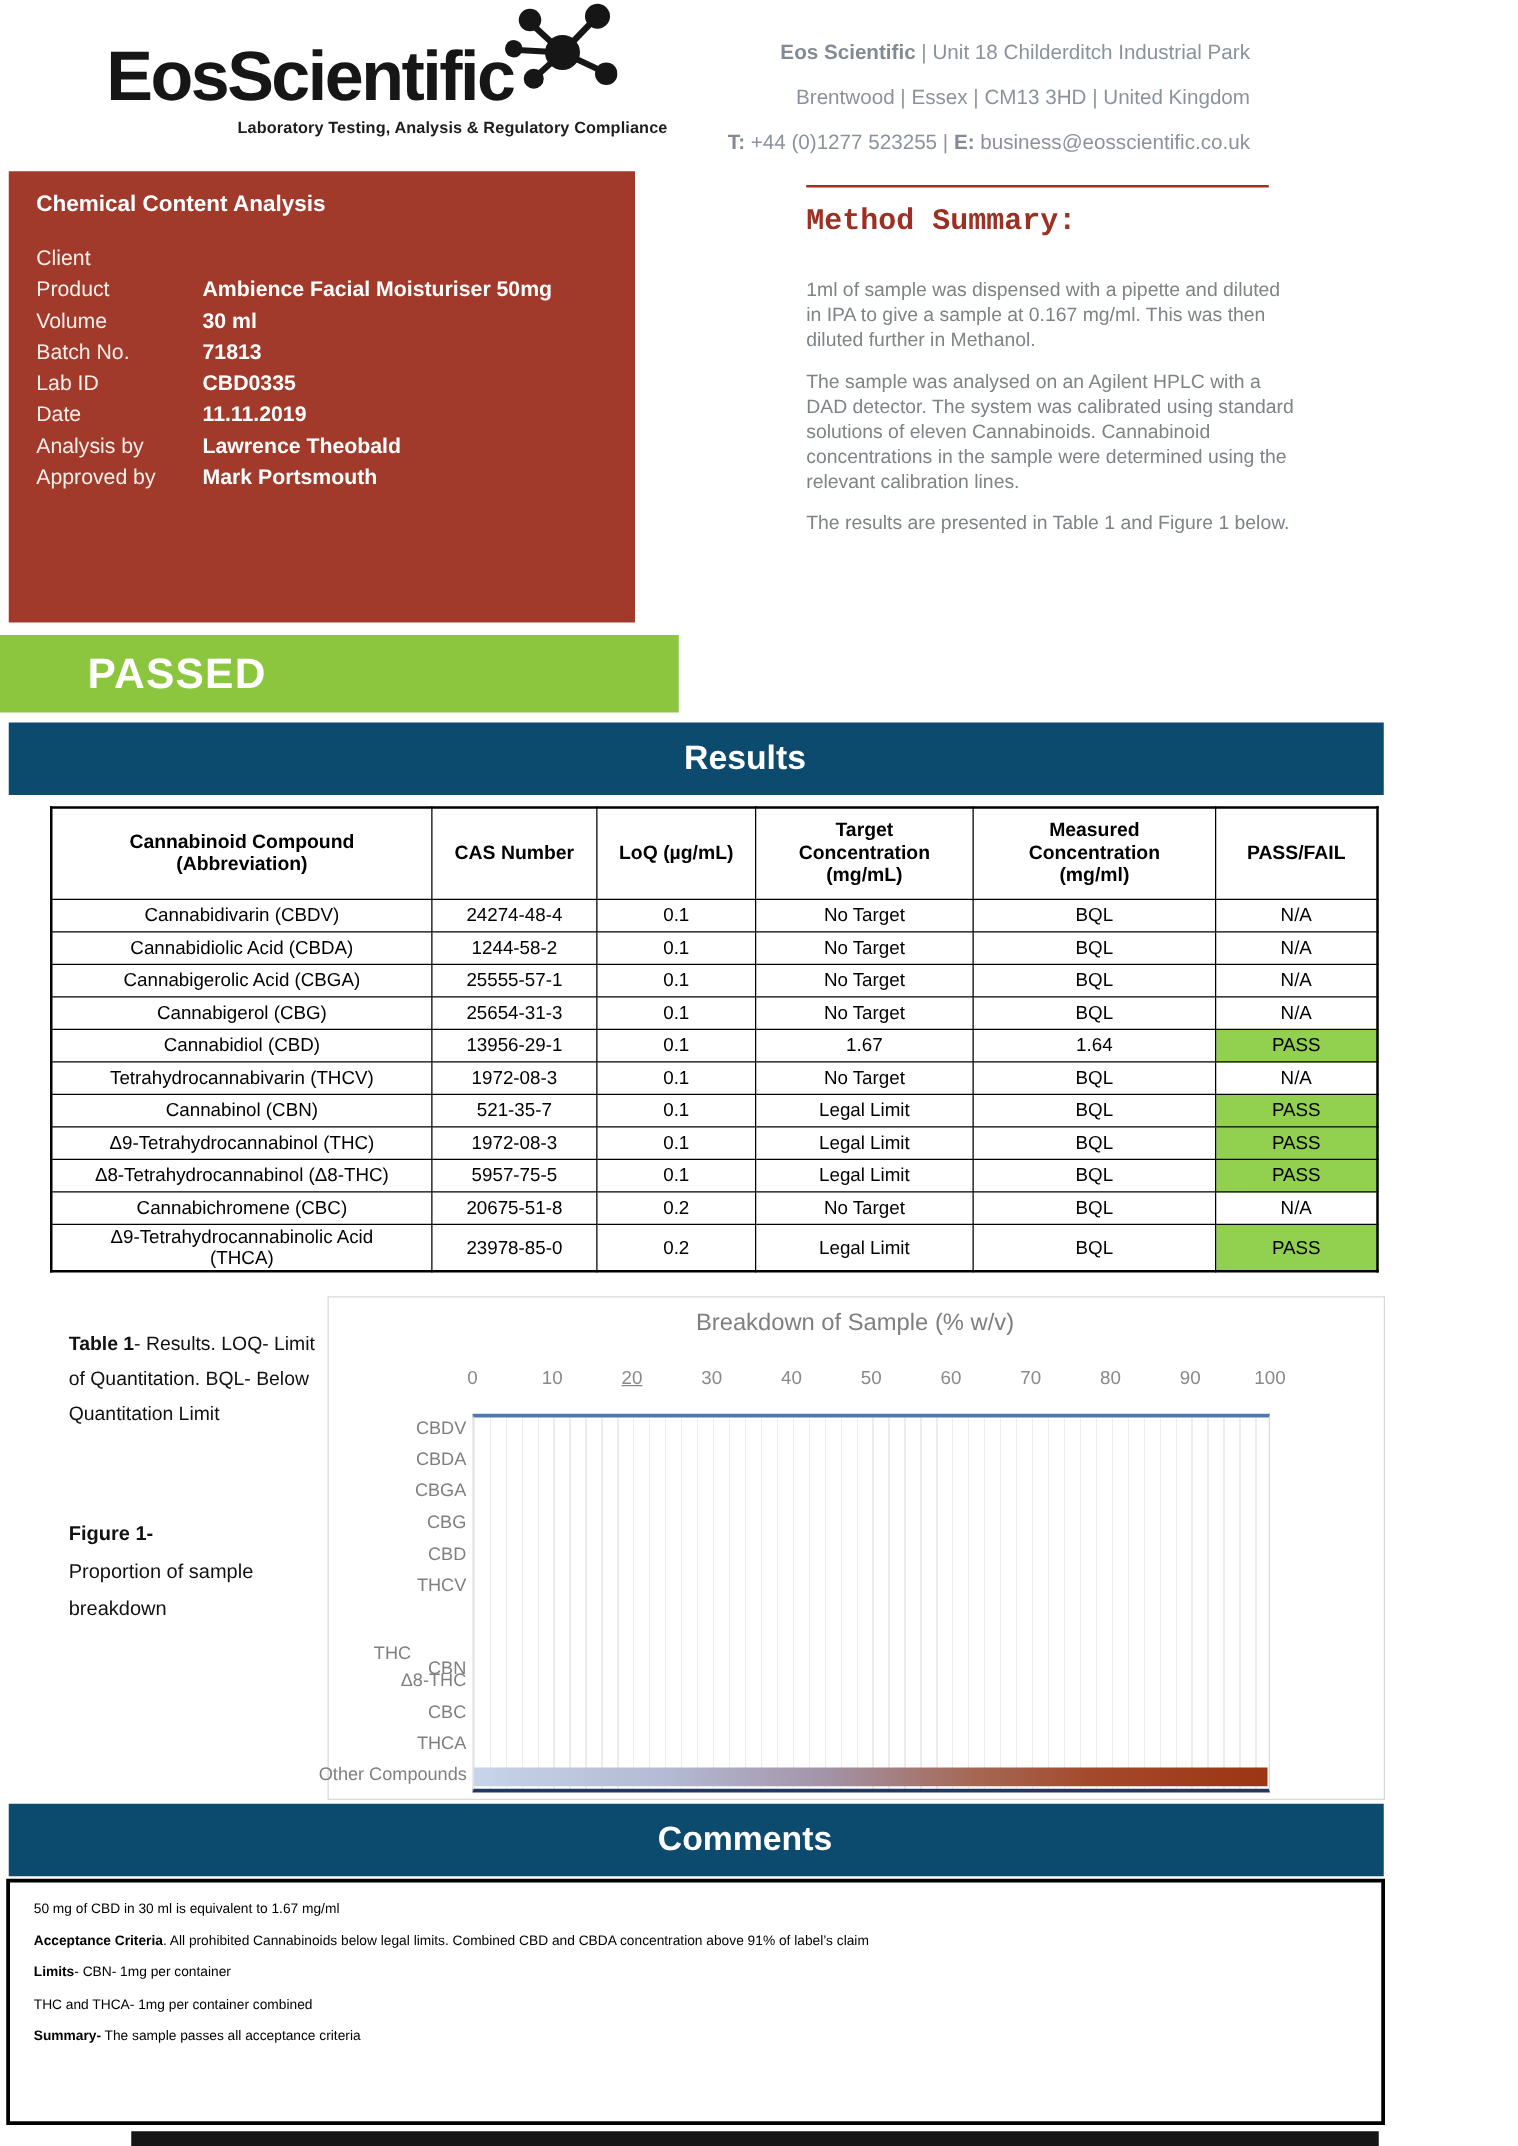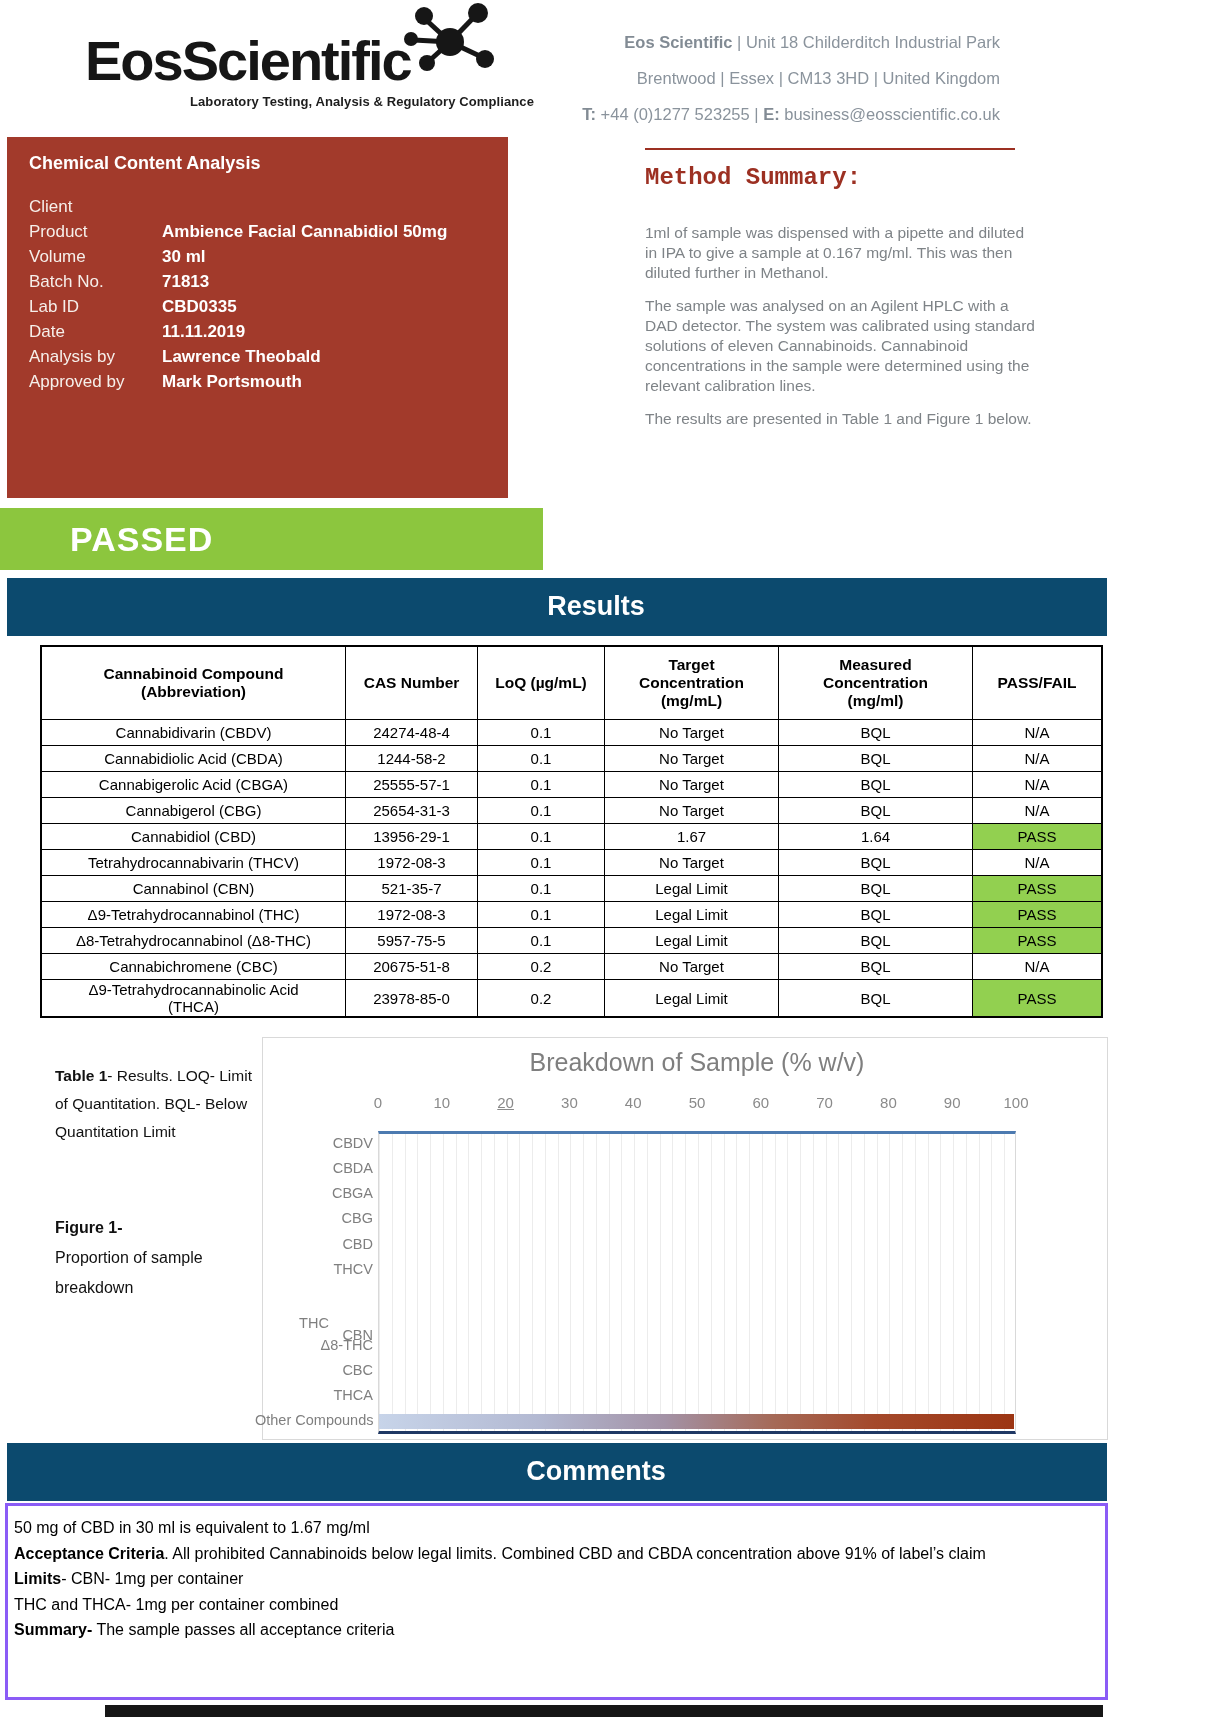--- a/index.html
+++ b/index.html
@@ -70,39 +70,39 @@
   .table-caption { position:absolute; left:55px; top:1062px; width:205px;
     font-size:15.5px; line-height:28px; color:#111; }
   .figure-caption { position:absolute; left:55px; top:1213px; width:205px;
     font-size:16px; line-height:30px; color:#111; }
   .figure-caption b { display:block; }
   
   .chart-box {
     position:absolute; left:262px; top:1037px; width:846px; height:403px;
     border:1px solid #D9D9D9; background:#fff; box-sizing:border-box;
   }
-  .chart-title { position:absolute; left:115px; top:10px; width:638px; text-align:center;
-    font-size:25px; color:#7F7F7F; }
+  .chart-title { position:absolute; left:102px; top:10px; width:638px; text-align:center;
+    font-size:19px; color:#7F7F7F; }
   .tick { position:absolute; top:56px; transform:translateX(-50%); font-size:15px; color:#8A8A8A; }
   .plot {
     position:absolute; left:115px; top:93px; width:638px; height:303px; box-sizing:border-box;
     border-top:3px solid #4C7AB0; border-bottom:3px solid #1F3864;
     border-left:1px solid #D9D9D9; border-right:1px solid #D9D9D9;
     background:repeating-linear-gradient(to right, #ECECEC 0 1px, transparent 1px 12.76px);
   }
   .cat-label { position:absolute; left:-8px; width:118px; text-align:right;
     font-size:14.5px; color:#7F7F7F; white-space:nowrap; }
   .hbar { position:absolute; height:15px;
     background:linear-gradient(90deg,#C7D4E9 0%,#B3B9D2 25%,#A392A6 45%,#A56A58 62%,#A4492B 78%,#9C3513 100%);
   }
   
   .comments-box {
     position:absolute; left:5px; top:1503px; width:1103px; height:197px;
-    border:3px solid #8b5cf6; box-sizing:border-box; padding:9px 6px;
-    font-size:16px; line-height:25.5px; color:#000;
+    border:3px solid #000000; box-sizing:border-box; padding:9px 19px;
+    font-size:11px; line-height:25.5px; color:#000;
   }
   .footer-bar { position:absolute; left:105px; top:1705px; width:998px; height:12px; background:#161616; }
 </style>
 </head>
 <body>
 
 <div class="page">
 
   <div class="logo-text">EosScientific</div>
   <svg class="molecule" width="96" height="76" viewBox="0 0 96 76">
@@ -130,21 +130,21 @@
 
   <section class="info-box">
     <div class="info-title">Chemical Content Analysis</div>
     <div id="info-rows">
         <div class="info-row gap">
           <span class="info-label">Client</span>
           <span class="info-value"></span>
         </div>
         <div class="info-row gap">
           <span class="info-label">Product</span>
-          <span class="info-value">Ambience Facial Cannabidiol 50mg</span>
+          <span class="info-value">Ambience Facial Moisturiser 50mg</span>
         </div>
         <div class="info-row gap">
           <span class="info-label">Volume</span>
           <span class="info-value">30 ml</span>
         </div>
         <div class="info-row gap">
           <span class="info-label">Batch No.</span>
           <span class="info-value">71813</span>
         </div>
         <div class="info-row">

